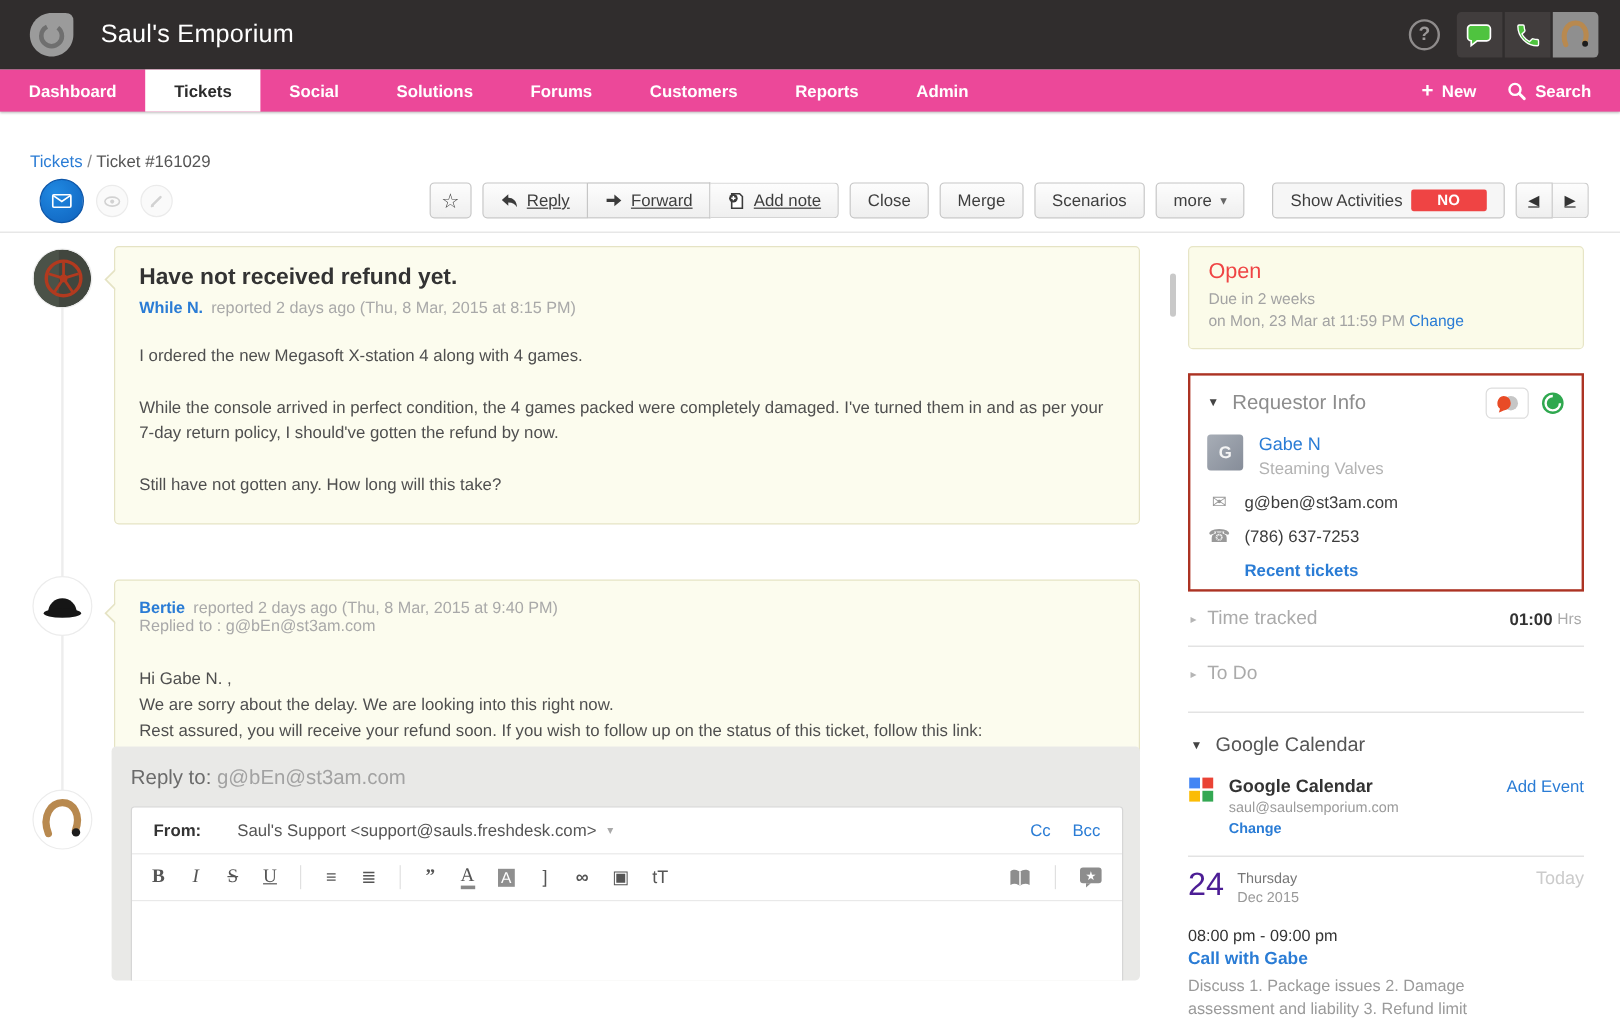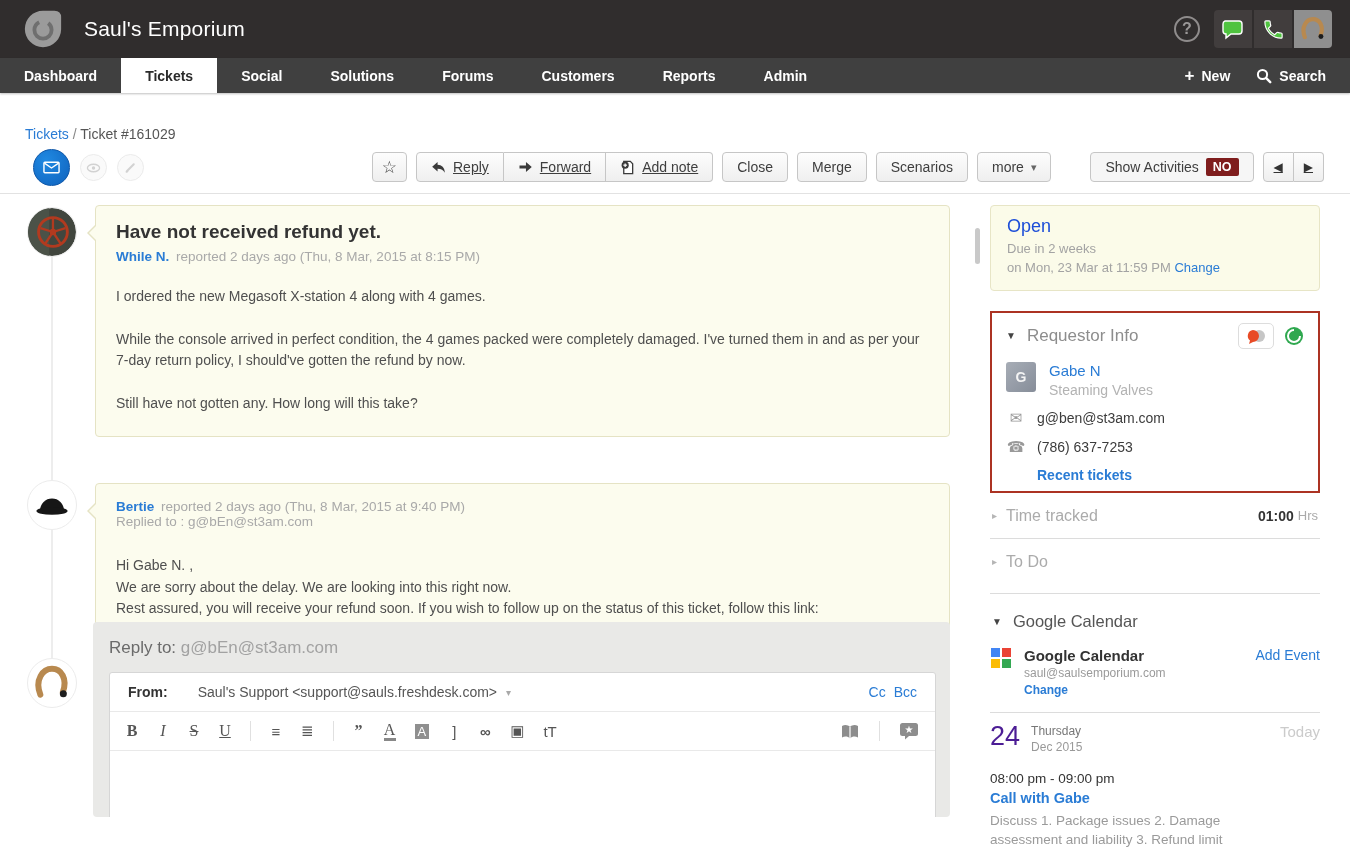--- a/index.html
+++ b/index.html
@@ -15,21 +15,21 @@
   .topbar-right { margin-left:auto; margin-right:18px; display:flex; align-items:center; gap:14px; }
   .help-circle { width:26px; height:26px; border:2px solid #8f8c8c; border-radius:50%;
     color:#9b9898; font-size:16px; font-weight:bold; display:flex; align-items:center; justify-content:center; }
   .hdr-btn-group { display:flex; gap:2px; }
   .hdr-btn { width:38px; height:38px; background:#413d3d; display:flex; align-items:center;
     justify-content:center; }
   .hdr-btn:first-child { border-radius:4px 0 0 4px; }
   .hdr-btn.selected { background:#8f8f8f; border-radius:0 4px 4px 0; }
 
   
-  .mainnav { position:absolute; left:0; top:58px; width:1350px; height:35px; background:#404040;
+  .mainnav { position:absolute; left:0; top:58px; width:1350px; height:35px; background:#ec4899;
     display:flex; align-items:stretch; box-shadow:0 1px 2px rgba(0,0,0,.25); }
   .nav-tab { padding:0 24px; display:flex; align-items:center; color:#fff; font-size:14px;
     font-weight:bold; text-decoration:none; }
   .nav-tab.active { background:#fff; color:#2b2b2b; }
   .nav-right { margin-left:auto; margin-right:24px; display:flex; align-items:center; gap:26px; }
   .nav-action { display:flex; align-items:center; gap:7px; color:#fff; font-size:14px;
     font-weight:bold; text-decoration:none; }
   .plus-glyph { font-size:17px; font-weight:bold; }
 
   
@@ -46,23 +46,23 @@
 
   .toolbar { position:absolute; top:152px; right:26px; display:flex; align-items:center; gap:9px; }
   .btn { display:inline-flex; align-items:center; gap:7px; height:30px; padding:0 14px;
     background:linear-gradient(#fdfdfd,#efefef); border:1px solid #c6c6c6; border-radius:4px;
     font-size:14px; color:#3e3e3e; white-space:nowrap; }
   .btn-group { display:inline-flex; }
   .btn-group .btn { border-radius:0; border-left-width:0;text-decoration:underline; }
   .btn-group .btn:first-child { border-radius:4px 0 0 4px; border-left-width:1px; }
   .btn-group .btn:last-child { border-radius:0 4px 4px 0; }
   .star-btn { padding:0 9px; font-size:17px; color:#444; }
-  .activities-btn { margin-left:30px; background:#f6f6f6; }
-  .no-badge { background:#7f1d1d; color:#fff; font-size:12.5px; font-weight:bold;
-    padding:2px 7px; border-radius:2px; }
+  .activities-btn { margin-left:14px; background:#f6f6f6; }
+  .no-badge { background:#ef4444; color:#fff; font-size:12.5px; font-weight:bold;
+    padding:2px 22px; border-radius:2px; }
   .pager .btn { padding:0 10px; font-size:12px; color:#333; }
   .caret { font-size:11px; color:#666; }
 
   
   .connector { position:absolute; left:51px; top:232px; width:2px; height:455px; background:#ededed; }
   .avatar { position:absolute; left:27px; width:50px; height:50px; border-radius:50%;
     background:#fff; border:1px solid #ececec; display:flex; align-items:center; justify-content:center;
     z-index:2; overflow:hidden; }
   .msg-card { position:absolute; left:95px; width:855px; background:#fcfcee; border:1px solid #e5e3c4;
     border-radius:4px; padding:15px 20px; z-index:1; }
@@ -84,41 +84,41 @@
   .reply-panel:before { content:""; position:absolute; left:-9px; top:18px; width:0; height:0;
     border-top:9px solid transparent; border-bottom:9px solid transparent; border-right:9px solid #dcdcda; }
   .reply-head { font-size:17px; color:#6b6b6b; }
   .reply-head .addr { color:#a2a2a2; }
   .compose-card { margin-top:14px; background:#fff; border:1px solid #d6d6d6; border-radius:3px;
     height:160px; }
   .from-row { display:flex; align-items:center; padding:11px 18px; border-bottom:1px solid #e9e9e9; }
   .from-label { font-size:14px; font-weight:bold; color:#333; margin-right:30px; }
   .from-select { display:flex; align-items:center; gap:9px; font-size:14px; color:#555; }
   .from-select .caret { color:#a9a9a9; font-size:10px; }
-  .ccbcc { margin-left:auto; display:flex; gap:8px; font-size:14px; }
+  .ccbcc { margin-left:auto; display:flex; gap:18px; font-size:14px; }
   .fmt-row { display:flex; align-items:center; gap:19px; padding:9px 16px; border-bottom:1px solid #e9e9e9; }
   .fmt-ico { font-size:15px; color:#555; min-width:12px; text-align:center; }
   .fmt-serif { font-family:"Liberation Serif", serif; font-size:16px; }
   .fmt-bold { font-weight:bold; }
   .fmt-italic { font-style:italic; }
   .fmt-strike { text-decoration:line-through; }
   .fmt-under { text-decoration:underline; }
   .fmt-colored { border-bottom:3px solid #888; line-height:1; }
   .fmt-boxed { background:#8f8f8f; color:#fff; padding:0 3px; font-size:13px; }
   .fmt-sep { width:1px; height:20px; background:#e0e0e0; }
   .fmt-spacer { flex:1; }
 
   
   .scroll-thumb { position:absolute; left:975px; top:228px; width:5px; height:36px;
     background:#c9c9c9; border-radius:3px; }
 
   
   .sidebar { position:absolute; left:990px; top:205px; width:330px; }
   .status-card { background:#fbfbe9; border:1px solid #e7e5c6; border-radius:4px; padding:10px 16px 12px; }
-  .status-state { font-size:18px; color:#1d4ed8; margin-bottom:3px; }
+  .status-state { font-size:18px; color:#ef4444; margin-bottom:3px; }
   .status-line { font-size:13px; color:#a3a3a3; line-height:1.45; }
   .requestor-box { margin-top:20px; border:2px solid #ac3323; padding:10px 14px 16px; height:182px; }
   .sec-head { display:flex; align-items:center; }
   .sec-caret { font-size:10px; color:#444; }
   .sec-caret.dim { color:#b5b5b5; }
   .sec-title { font-size:17px; color:#8d8d8d; margin-left:11px; }
   .pill-btn { margin-left:auto; width:36px; height:26px; background:#fff; border:1px solid #ddd;
     border-radius:5px; display:flex; align-items:center; justify-content:center; }
   .swirl-btn { margin-left:10px; display:flex; align-items:center; }
   .contact-row { display:flex; margin-top:13px; }

